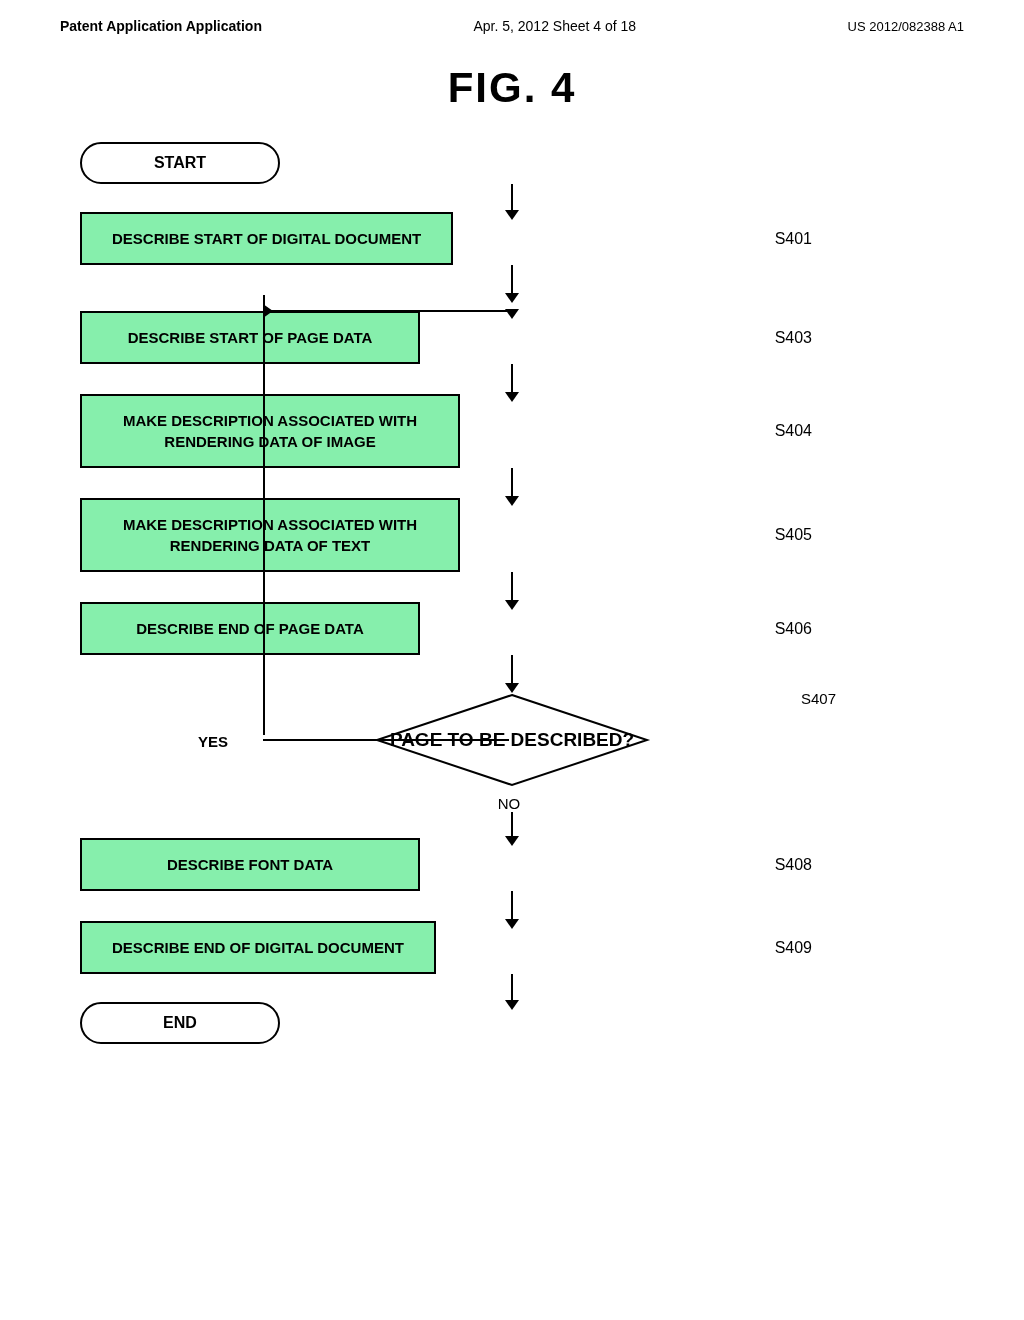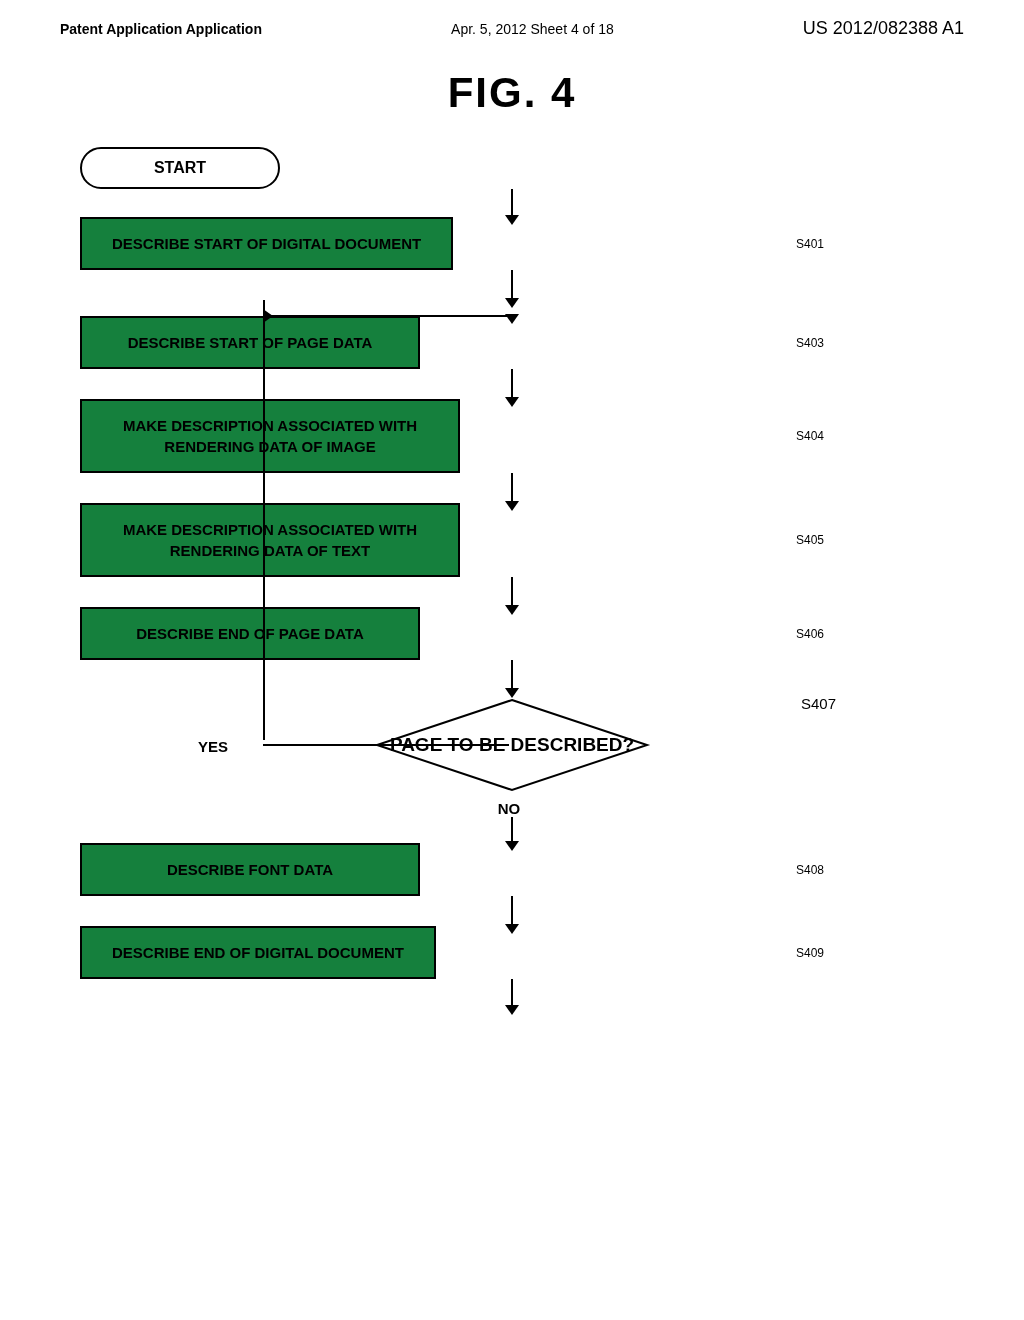--- a/index.html
+++ b/index.html
@@ -24,21 +24,21 @@
     .header-left {
       font-weight: bold;
       font-size: 14px;
     }
 
     .header-center {
       font-size: 14px;
     }
 
     .header-right {
-      font-size: 18px;
+      font-size: 13px;
     }
 
     .fig-title {
       text-align: center;
       font-size: 42px;
       font-weight: bold;
       margin: 20px 0 30px 0;
       letter-spacing: 2px;
     }
 
@@ -102,39 +102,39 @@
       min-width: 200px;
     }
 
     .rect-box {
       border: 2px solid #000;
       border-radius: 0;
       padding: 14px 30px;
       text-align: center;
       font-size: 15px;
       font-weight: bold;
-      background: #15803d;
+      background: #86efac;
       min-width: 340px;
       max-width: 380px;
       line-height: 1.4;
     }
 
     
     .step-row {
       display: flex;
       align-items: center;
       justify-content: flex-start;
       position: relative;
       width: 100%;
     }
 
     .step-label {
       position: absolute;
-      right: 120px;
-      font-size: 12px;
+      right: 132px;
+      font-size: 16px;
       font-weight: normal;
     }
 
     
     .s407-label {
       position: absolute;
       right: 108px;
       top: -18px;
       font-size: 15px;
     }
@@ -264,21 +264,21 @@
         background:#000;
         transform:translateY(-50%);
         z-index:1;
       "></div>
       <span style="position:absolute; left:118px; top:44%; font-size:15px; font-weight:bold;">YES</span>
     </div>
 
   </div>
 
   <div style="display:flex; align-items:center; justify-content:center; margin-top:0;">
-    <span style="font-size:15px; font-weight:bold; margin-right:6px;">NO</span>
+    <span style="font-size:15px; font-weight:normal; margin-right:6px;">NO</span>
   </div>
   <div class="arrow-down" style="height:26px;"></div>
 
   <div class="step-row">
     <div class="rect-box">
       <span>DESCRIBE FONT DATA</span>
     </div>
     <span class="step-label">S408</span>
   </div>
 
@@ -286,14 +286,19 @@
 
   <div class="step-row">
     <div class="rect-box">
       <span>DESCRIBE END OF DIGITAL DOCUMENT</span>
     </div>
     <span class="step-label">S409</span>
   </div>
 
   <div class="arrow-down" style="height:28px;"></div>
 
+  <div class="step-row">
+    <div class="rounded-rect">
+      <span>END</span>
+    </div>
+  </div>
 
 </div>
 
 </body></html>

